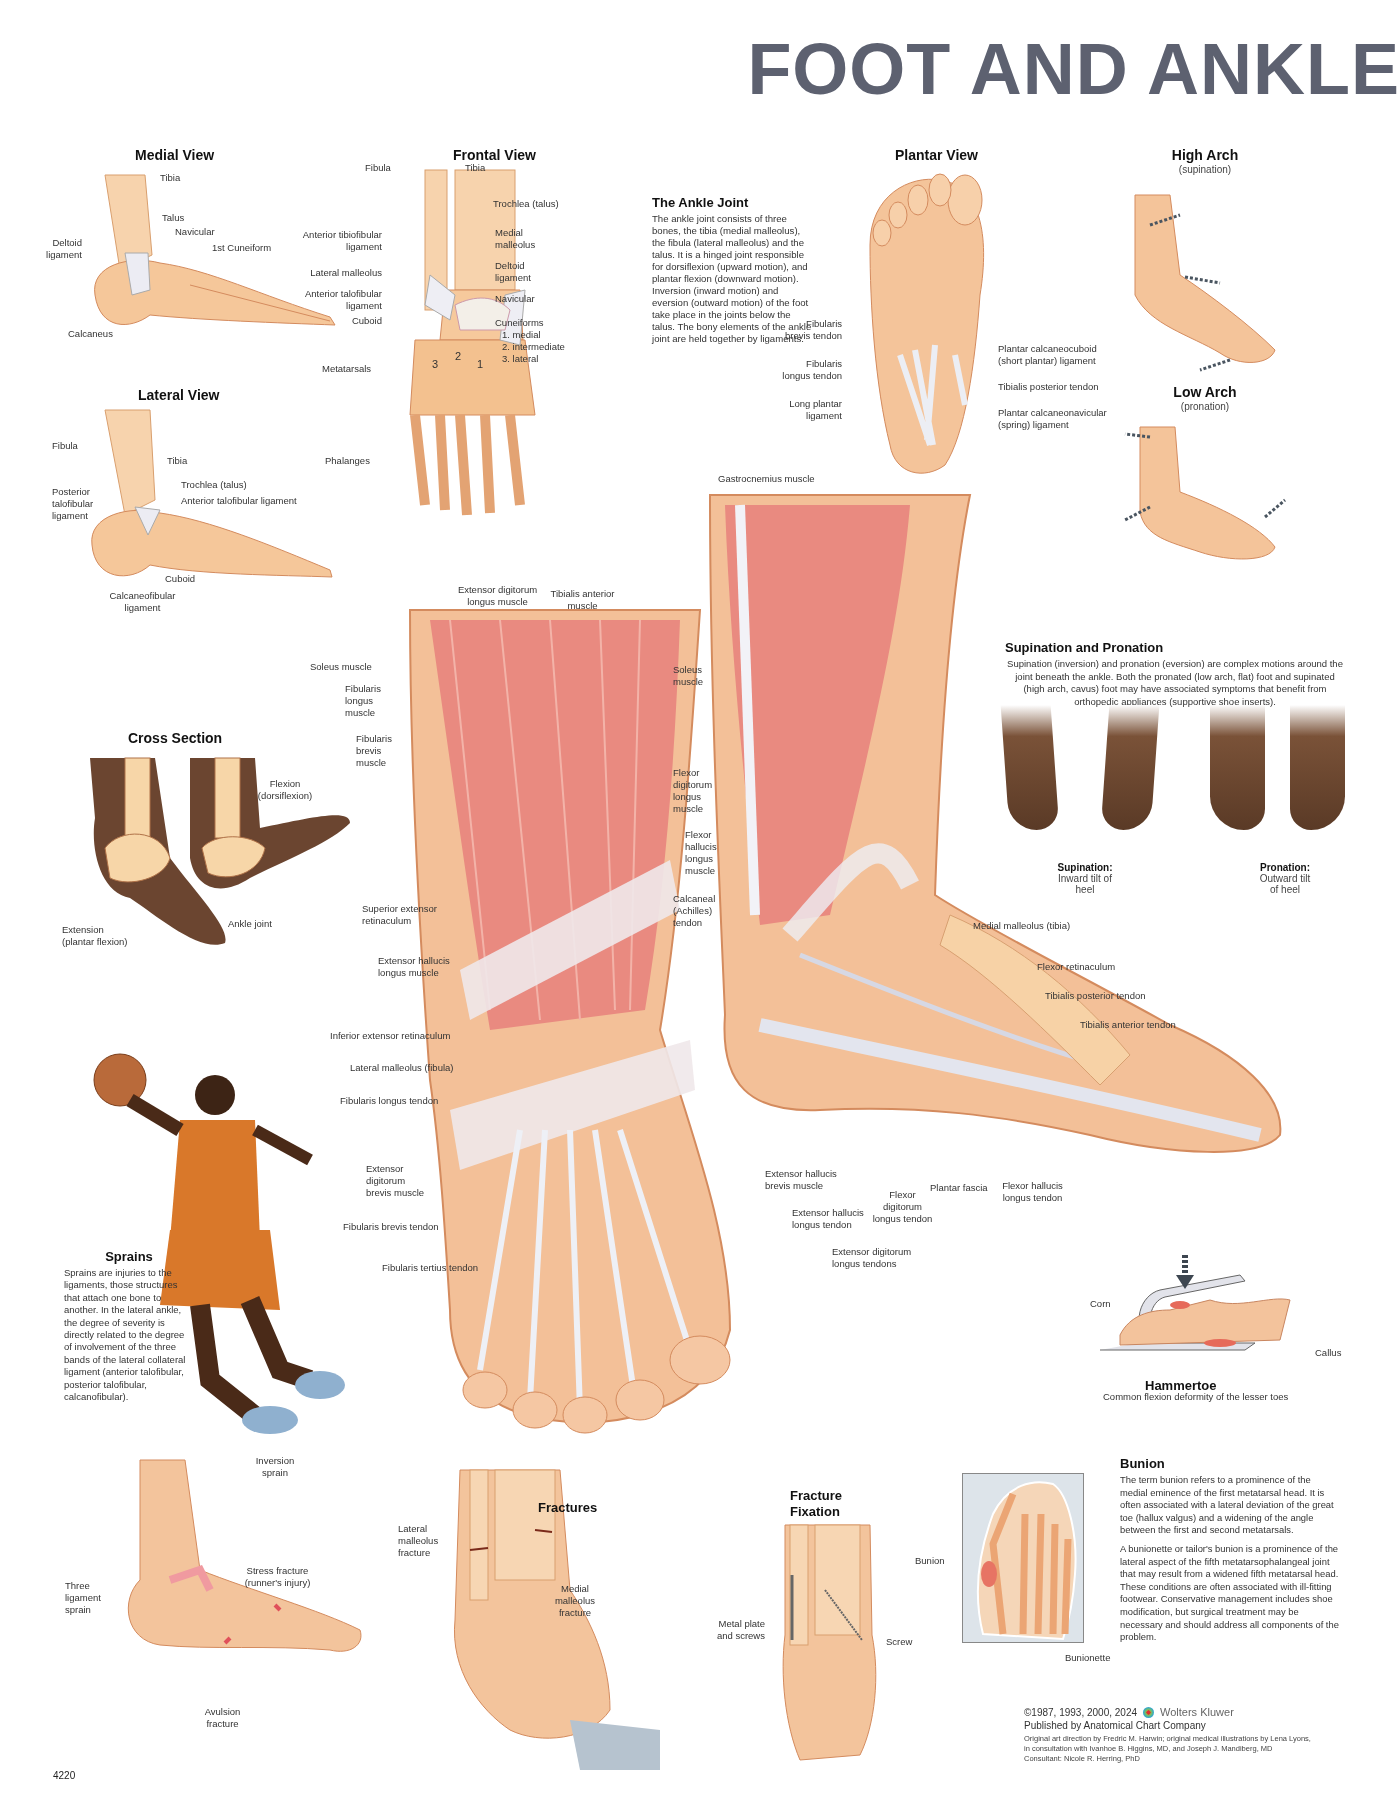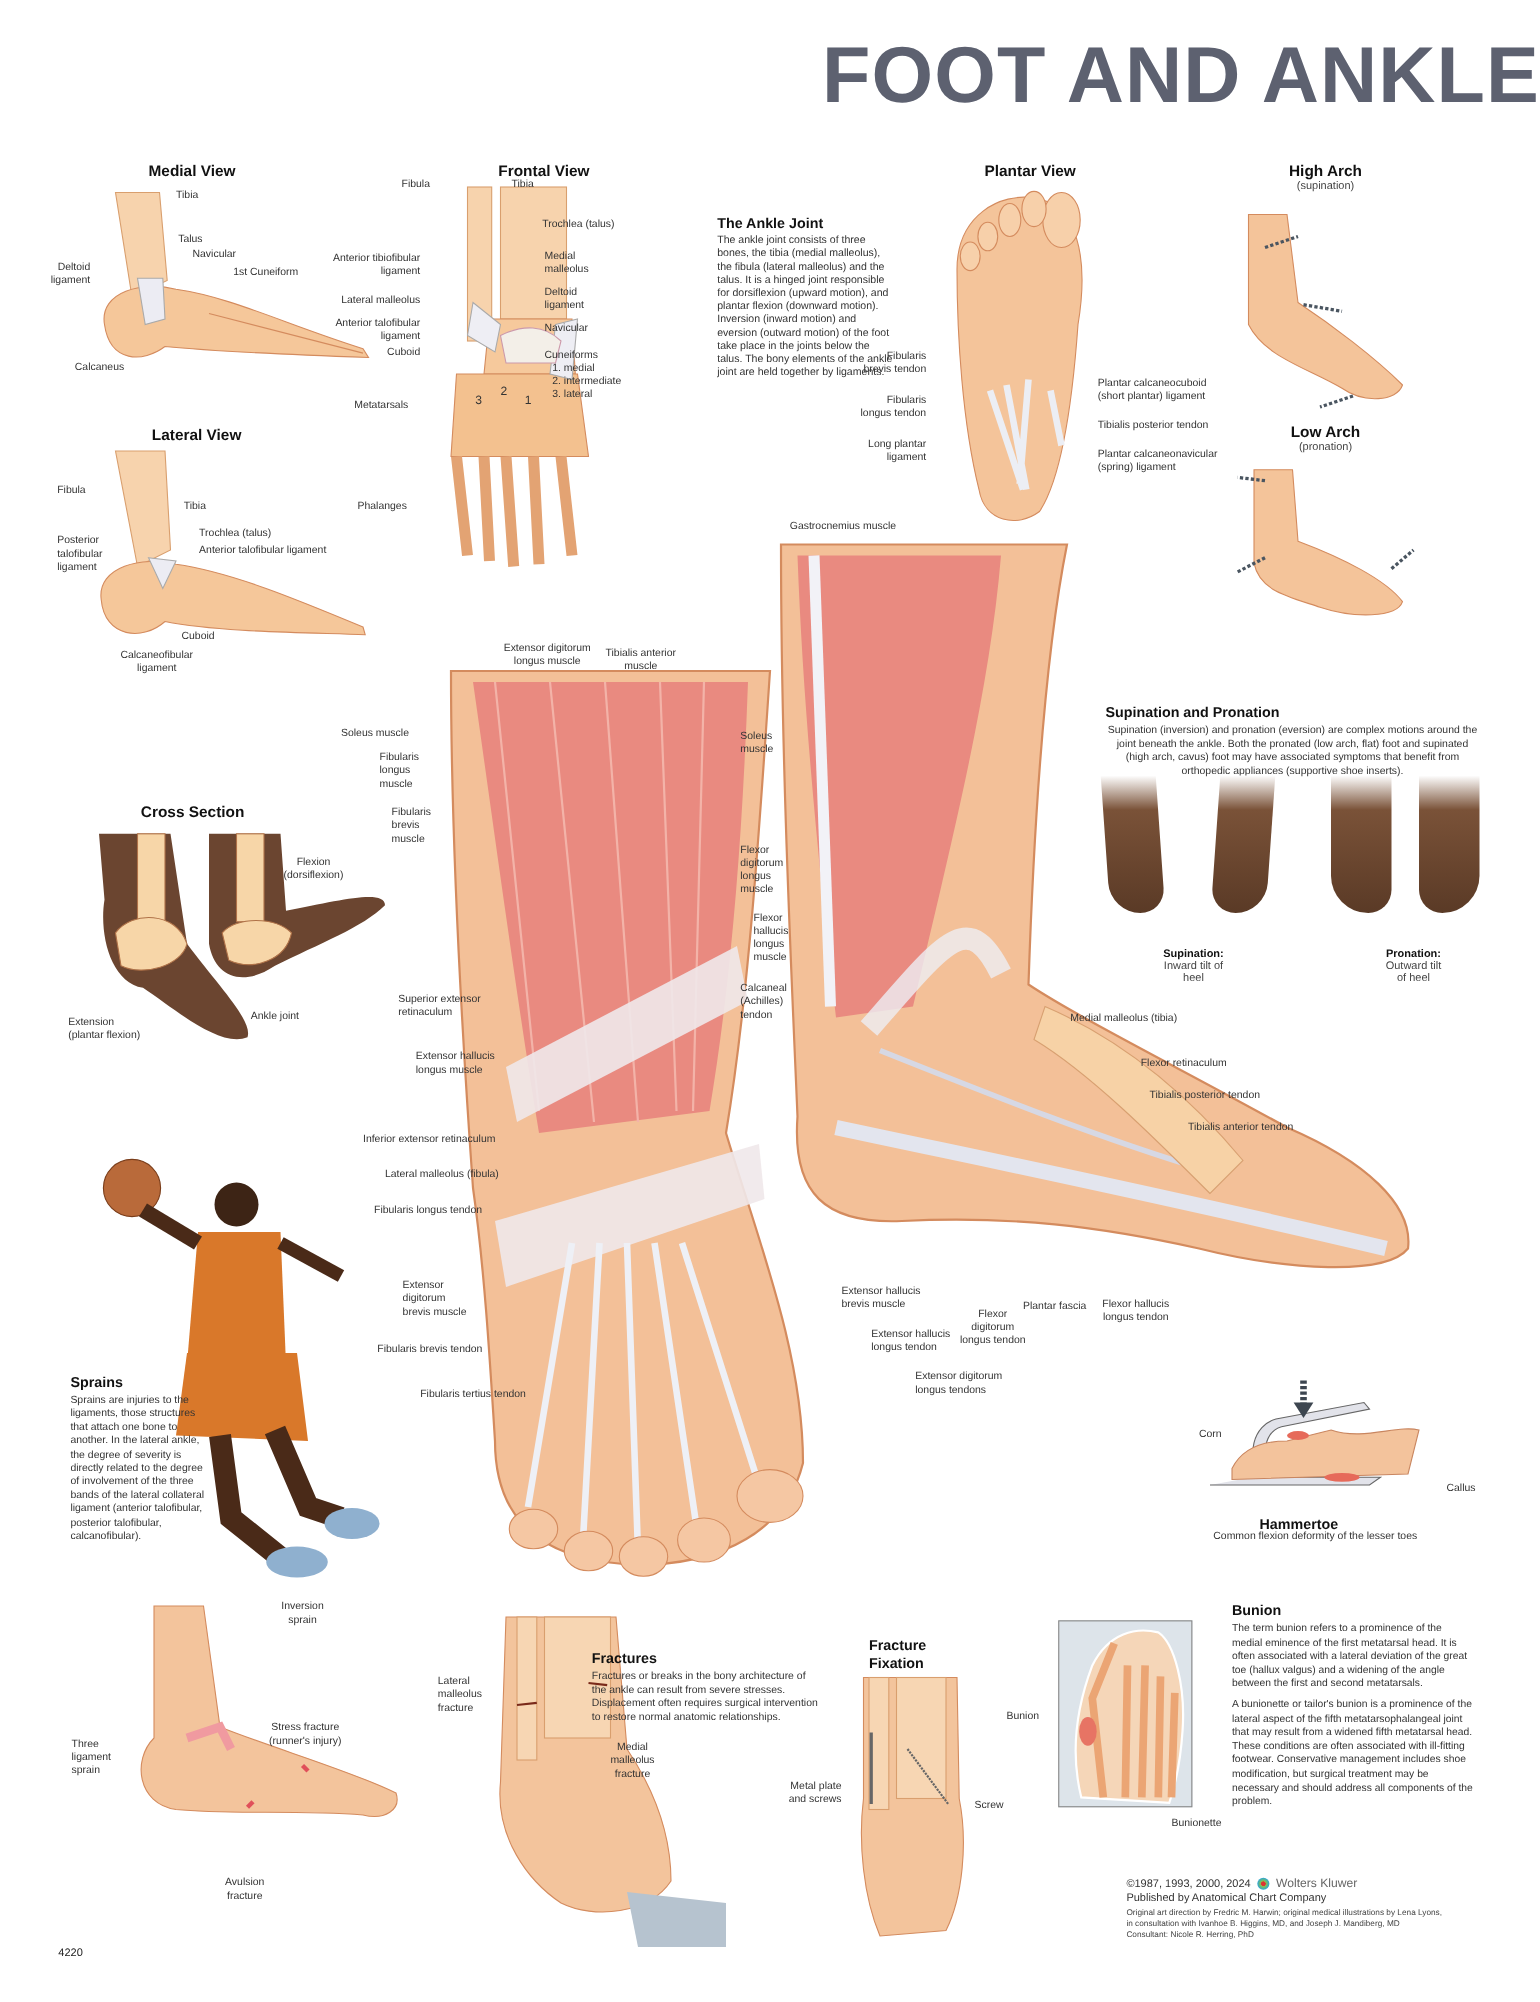--- a/index.html
+++ b/index.html
@@ -233,21 +233,21 @@
     <path d="M100,190 L200,190 L210,270 L90,265 Z" fill="#d9782a"></path>
     <path d="M60,60 L110,90" stroke="#4a2a18" stroke-width="14"></path>
     <path d="M185,90 L240,120" stroke="#4a2a18" stroke-width="12"></path>
     <path d="M180,260 L210,330 L240,340" stroke="#4a2a18" stroke-width="20" fill="none"></path>
     <path d="M130,265 L140,340 L190,380" stroke="#4a2a18" stroke-width="20" fill="none"></path>
     <ellipse cx="250" cy="345" rx="25" ry="14" fill="#8fb0cf"></ellipse>
     <ellipse cx="200" cy="380" rx="28" ry="14" fill="#8fb0cf"></ellipse>
   </svg>
 </div>
 <div class="abs" style="left:64px;top:1249px;width:130px;">
-  <div class="ptitle" style="font-size:13px;margin-bottom:3px;">Sprains</div>
+  <div class="ptitle" style="font-size:13px;margin-bottom:3px;text-align:center;">Sprains</div>
   <div class="para" style="font-size:9.5px;line-height:12.4px;width:130px;">Sprains are injuries to the ligaments, those structures that attach one bone to another. In the lateral ankle, the degree of severity is directly related to the degree of involvement of the three bands of the lateral collateral ligament (anterior talofibular, posterior talofibular, calcanofibular).</div>
 </div>
 <div class="abs lbl c" style="left:250px;top:1455px;width:50px;white-space:normal;">Inversion sprain</div>
 
 <div class="abs" style="left:1090px;top:1255px;width:280px;height:150px;">
   <svg width="280" height="100" style="top:0;">
     <path d="M10,95 L155,95 L165,88 L60,88 C40,70 50,40 70,35 L150,20 L155,26 L75,42 C60,46 55,70 65,85" fill="#e2e3ea" stroke="#666"></path>
     <path d="M30,80 C40,60 60,55 80,55 L120,45 C150,55 180,40 200,45 L190,85 L30,90 Z" fill="#f3c39c" stroke="#c98660"></path>
     <ellipse cx="90" cy="50" rx="10" ry="4" fill="#e66a5a"></ellipse>
     <ellipse cx="130" cy="88" rx="16" ry="4" fill="#e66a5a"></ellipse>
@@ -277,21 +277,20 @@
     <path d="M20,0 L120,0 L130,120 C150,150 170,190 170,240 C150,270 100,275 70,260 C40,240 10,200 15,150 Z" fill="#f3c49c" stroke="#d48b5e"></path>
     <rect x="30" y="0" width="18" height="130" fill="#f7d6b3" stroke="#d99f6e"></rect>
     <rect x="55" y="0" width="60" height="110" fill="#f7d6b3" stroke="#d99f6e"></rect>
     <path d="M30,80 L48,78" stroke="#7a2a1a" stroke-width="2"></path>
     <path d="M95,60 L112,62" stroke="#7a2a1a" stroke-width="2"></path>
     <path d="M130,250 L220,260 L220,300 L140,300 Z" fill="#b6c3cf"></path>
   </svg>
 </div>
 <div class="abs" style="left:538px;top:1500px;width:210px;">
   <div class="ptitle" style="font-size:13px;margin-bottom:3px;">Fractures</div>
-  <div class="para" style="font-size:9.5px;line-height:12.5px;">Fractures or breaks in the bony architecture of the ankle can result from severe stresses. Displacement often requires surgical intervention to restore normal anatomic relationships.</div>
 </div>
 <div class="abs lbl" style="left:398px;top:1523px;width:45px;white-space:normal;">Lateral malleolus fracture</div>
 <div class="abs lbl c" style="left:545px;top:1583px;width:60px;white-space:normal;">Medial malleolus fracture</div>
 
 <div class="abs ptitle" style="left:790px;top:1488px;width:80px;font-size:13px;line-height:16px;">Fracture Fixation</div>
 <div class="abs" style="left:780px;top:1525px;width:100px;height:240px;">
   <svg width="100" height="240">
     <path d="M5,0 L90,0 L92,110 C100,150 95,200 80,230 L20,235 C5,200 0,150 5,110 Z" fill="#f3c49c" stroke="#d48b5e"></path>
     <rect x="10" y="0" width="18" height="120" fill="#f7d6b3" stroke="#d99f6e"></rect>
     <rect x="35" y="0" width="45" height="110" fill="#f7d6b3" stroke="#d99f6e"></rect>

